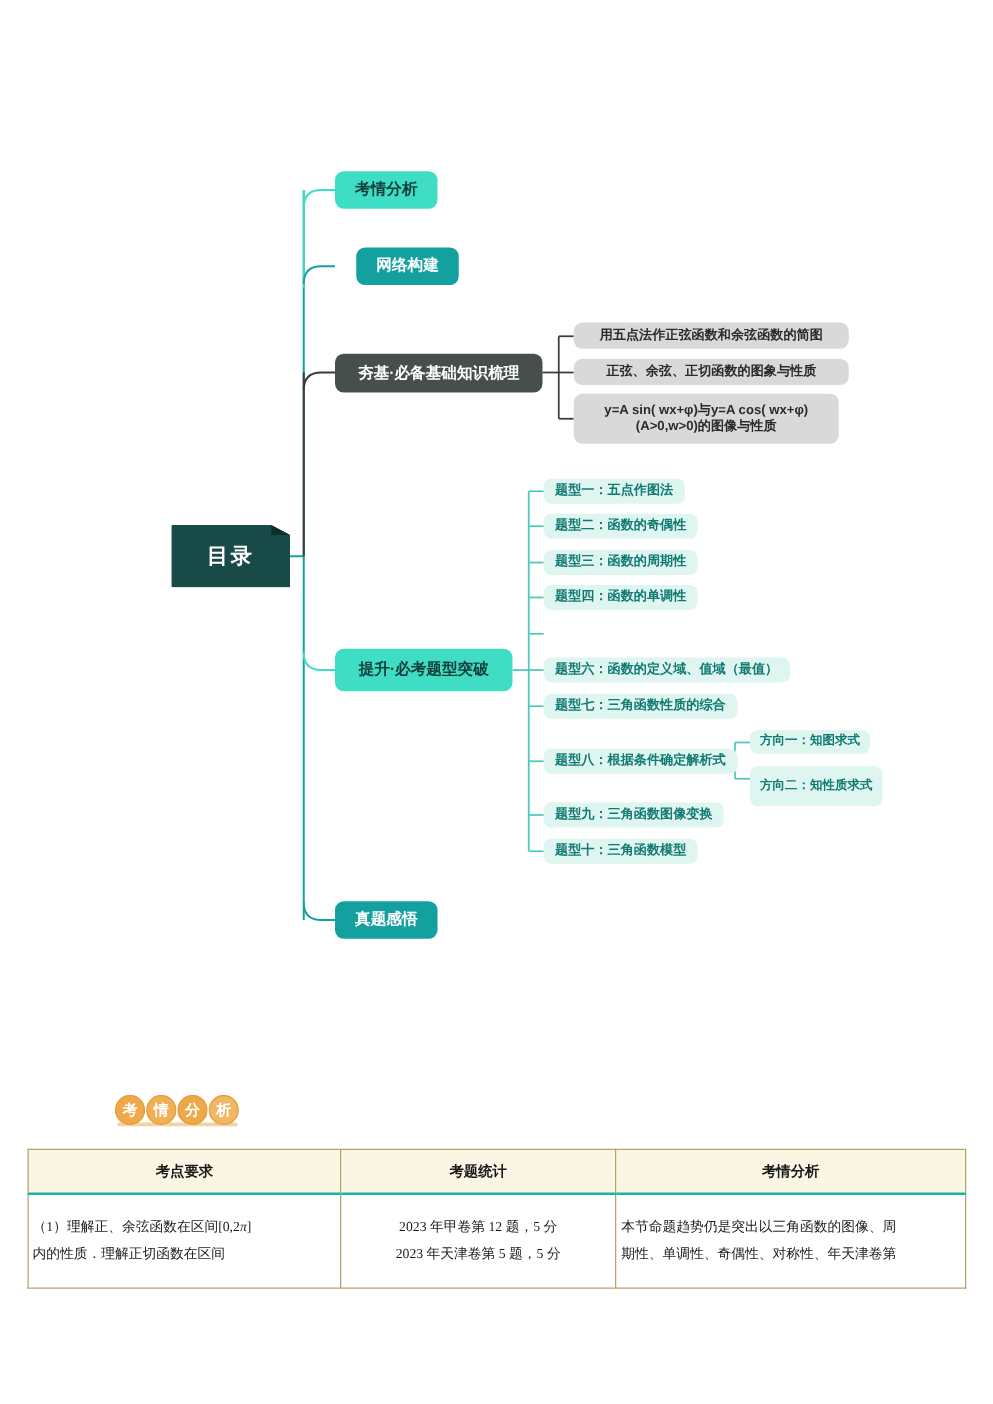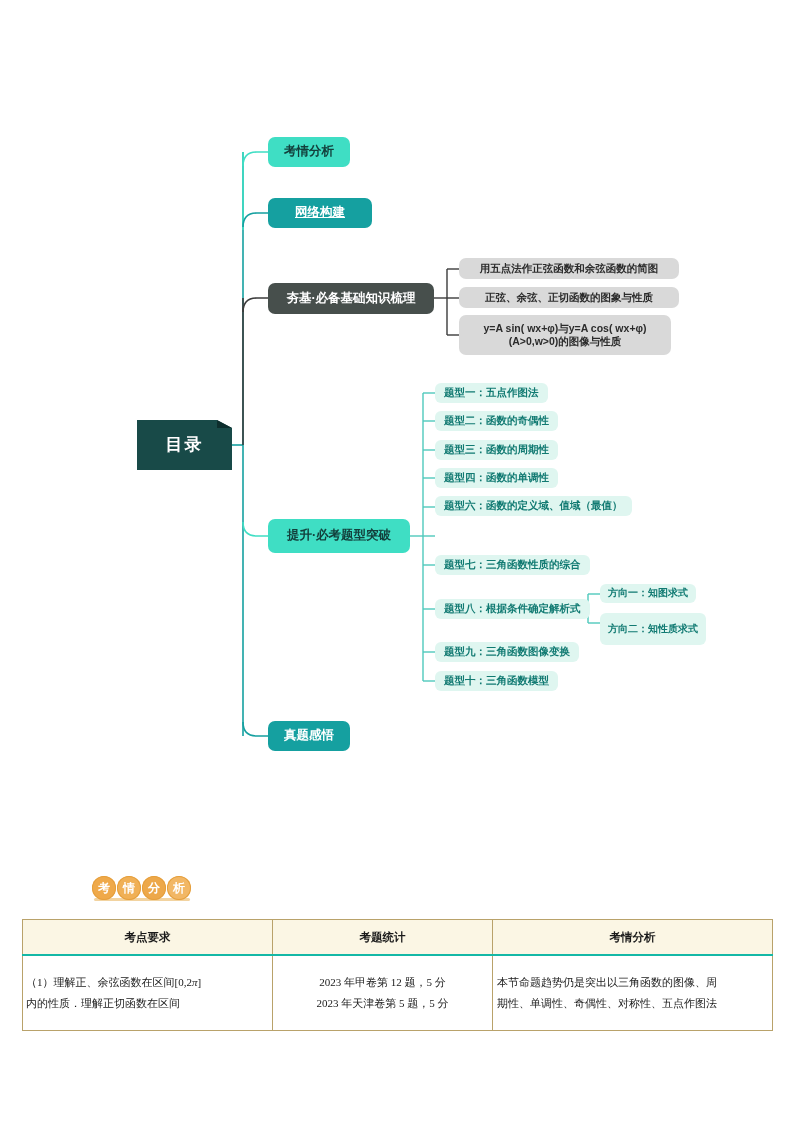--- a/index.html
+++ b/index.html
@@ -30,21 +30,21 @@
     position:absolute;left:137px;top:420px;width:95px;height:50px;pointer-events:none;
   }
 
   
   .l1{border-radius:7px;font-size:12.5px;font-weight:bold;padding:0 12px;}
   .l1-mint{background:#3fdec4;color:#13403c;}
   .l1-teal{background:#15a0a0;color:#ffffff;}
   .l1-dark{background:#474f4c;color:#ffffff;}
 
   #n-kaoqing{left:268px;top:137px;width:82px;height:30px;}
-  #n-wangluo{left:268px;top:198px;width:104px;height:30px;text-decoration:underline;}
+  #n-wangluo{left:285px;top:198px;width:82px;height:30px;}
   #n-qiaoji{left:268px;top:283px;width:166px;height:31px;font-size:12.5px;}
   #n-tisheng{left:268px;top:519px;width:142px;height:34px;}
   #n-zhenti{left:268px;top:721px;width:82px;height:30px;}
 
   
   .l2-gray{background:#d9d9d9;color:#2b2b2b;border-radius:7px;font-size:10.5px;font-weight:bold;padding:0 9px;}
   #g1{left:459px;top:258px;width:220px;height:21px;}
   #g2{left:459px;top:287px;width:220px;height:21px;}
   #g3{left:459px;top:315px;width:212px;height:40px;flex-direction:column;justify-content:center;}
   #g3 .ln{display:block;text-align:center;}
@@ -170,21 +170,21 @@
     </div>
     <div class="node l2-mint" style="left:435px;top:411px;height:20px;">
       <span>题型二：函数的奇偶性</span>
     </div>
     <div class="node l2-mint" style="left:435px;top:440px;height:20px;">
       <span>题型三：函数的周期性</span>
     </div>
     <div class="node l2-mint" style="left:435px;top:468px;height:20px;">
       <span>题型四：函数的单调性</span>
     </div>
-    <div class="node l2-mint" style="left:435px;top:496px;height:20px;">
+    <div class="node l2-mint" style="left:435px;top:526px;height:20px;">
       <span>题型六：函数的定义域、值域（最值）</span>
     </div>
     <div class="node l2-mint" style="left:435px;top:555px;height:20px;">
       <span>题型七：三角函数性质的综合</span>
     </div>
     <div class="node l2-mint" style="left:435px;top:599px;height:20px;">
       <span>题型八：根据条件确定解析式</span>
     </div>
     <div class="node l2-mint" style="left:435px;top:642px;height:20px;">
       <span>题型九：三角函数图像变换</span>
@@ -236,20 +236,20 @@
           <td class="c1">
             <span class="cellline"><span>（1）理解正、余弦函数在区间[0,2</span><span class="mi">π</span><span>]</span></span>
             <span class="cellline">内的性质．理解正切函数在区间</span>
           </td>
           <td class="c2">
             <span class="cellline">2023 年甲卷第 12 题，5 分</span>
             <span class="cellline">2023 年天津卷第 5 题，5 分</span>
           </td>
           <td class="c3">
             <span class="cellline">本节命题趋势仍是突出以三角函数的图像、周</span>
-            <span class="cellline">期性、单调性、奇偶性、对称性、五点作图法</span>
+            <span class="cellline">期性、单调性、奇偶性、对称性、年天津卷第</span>
           </td>
         </tr>
       </tbody>
     </table>
   </div>
 
 </div>
 
 </body></html>

